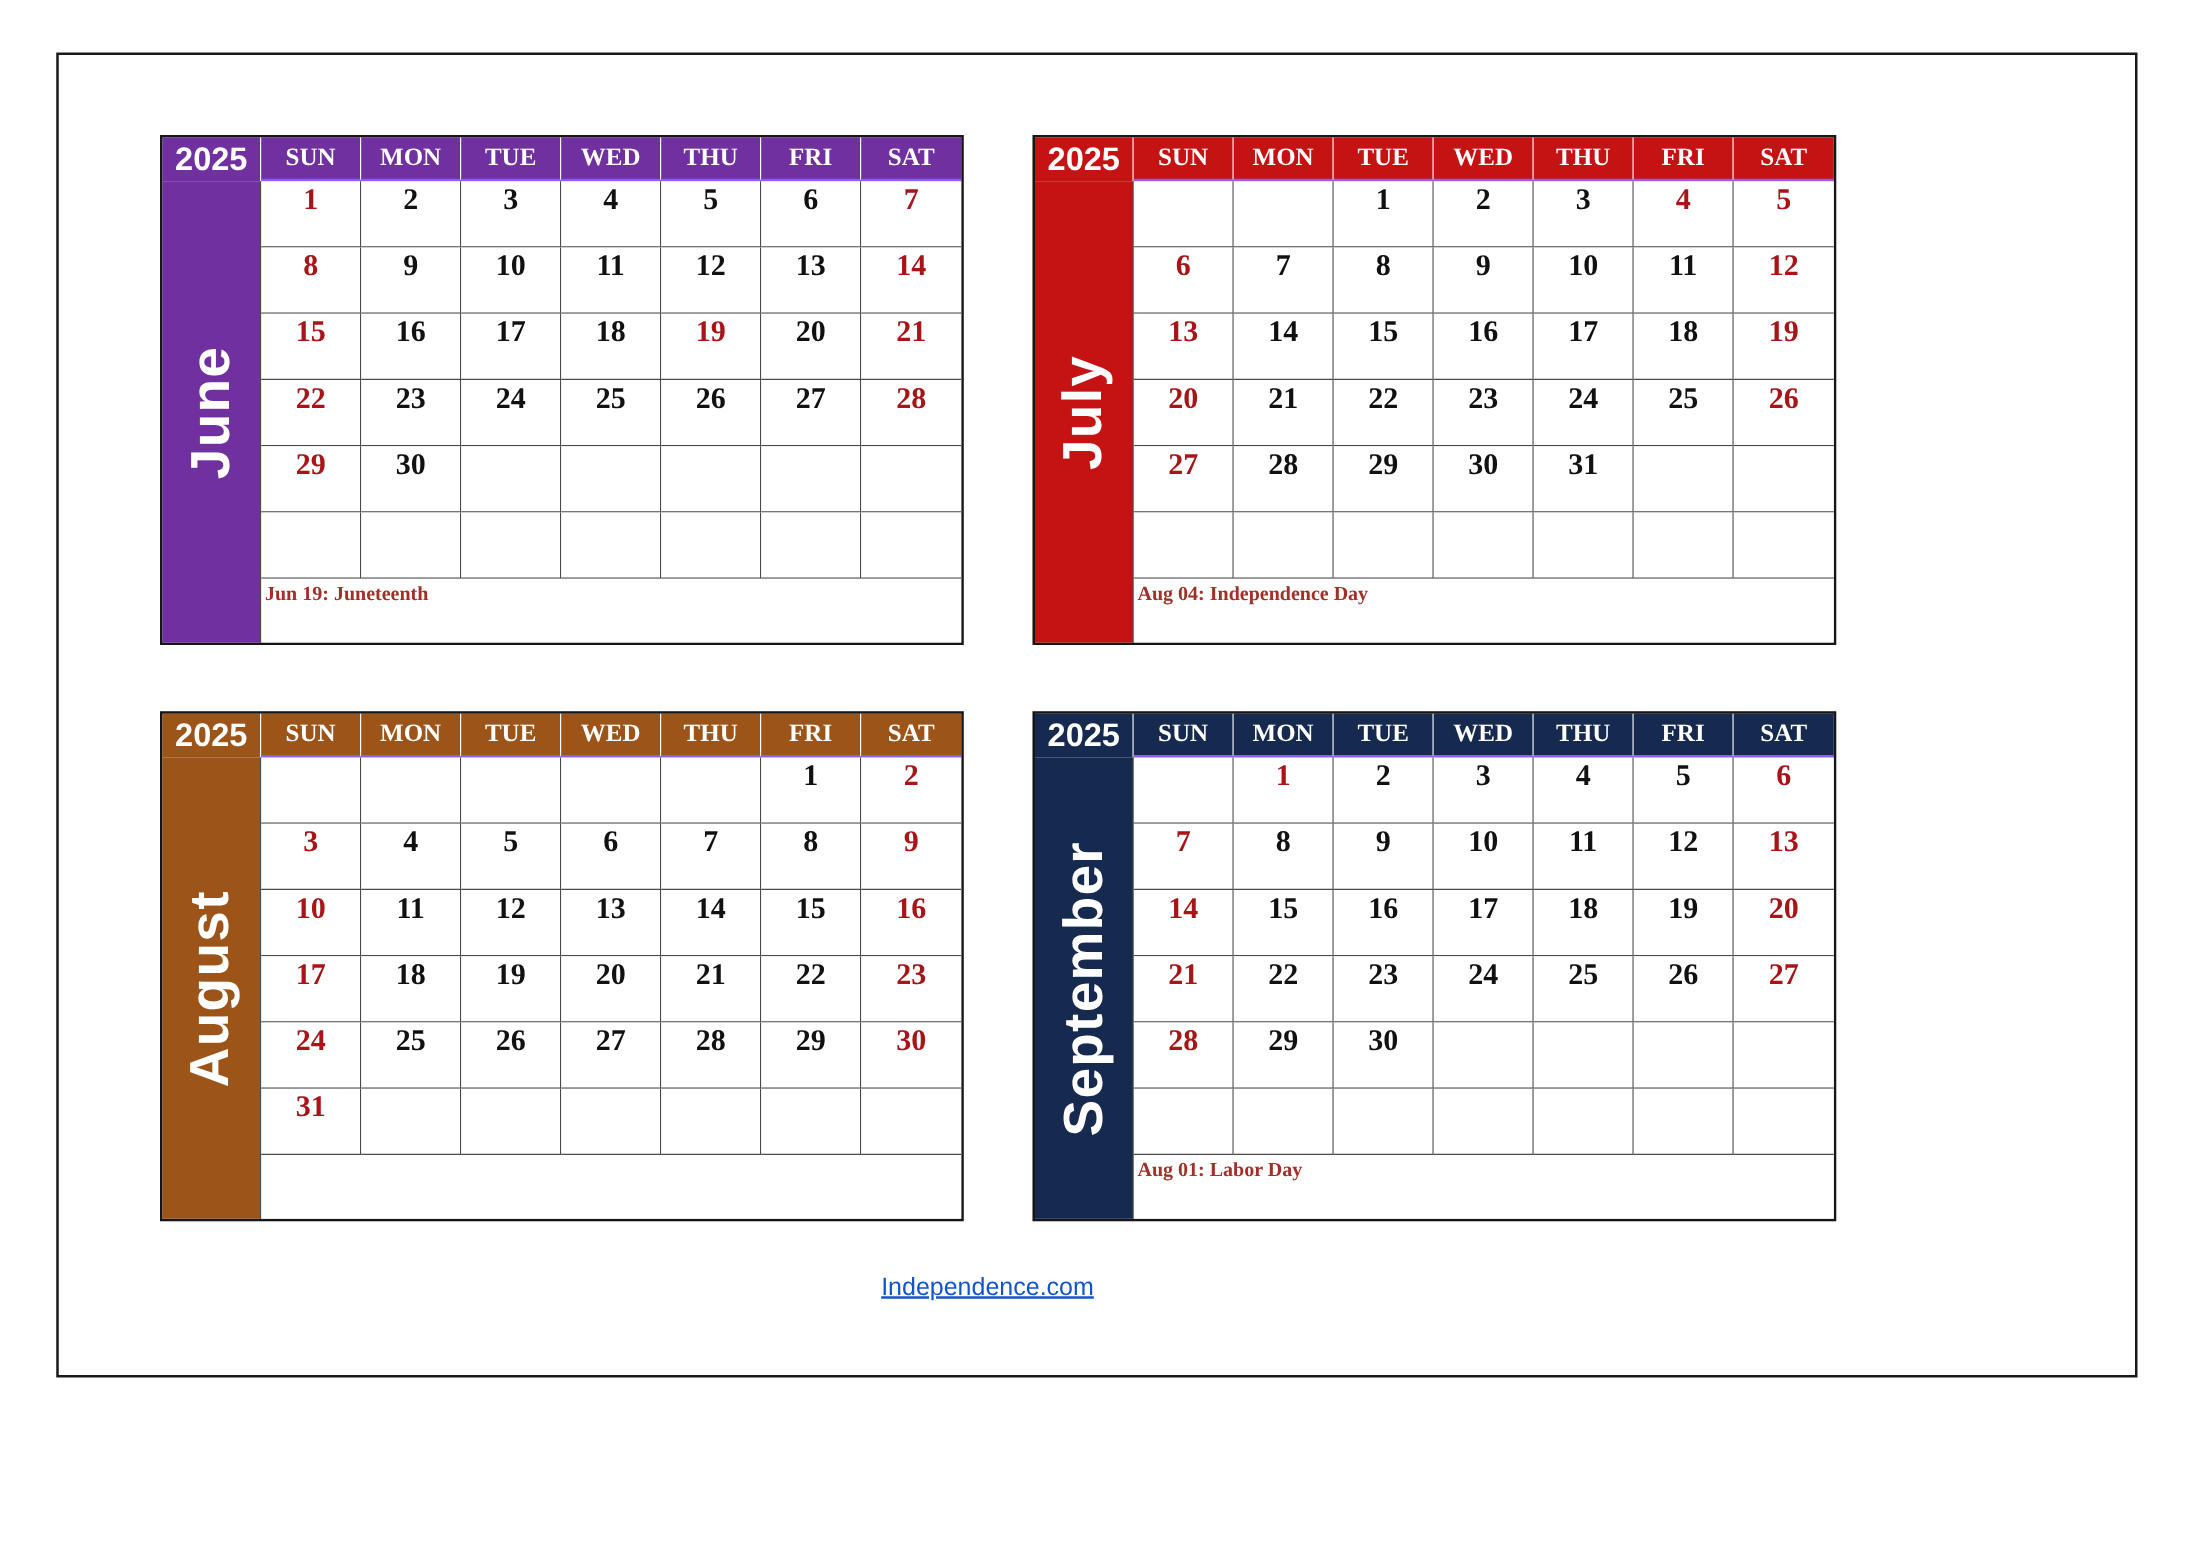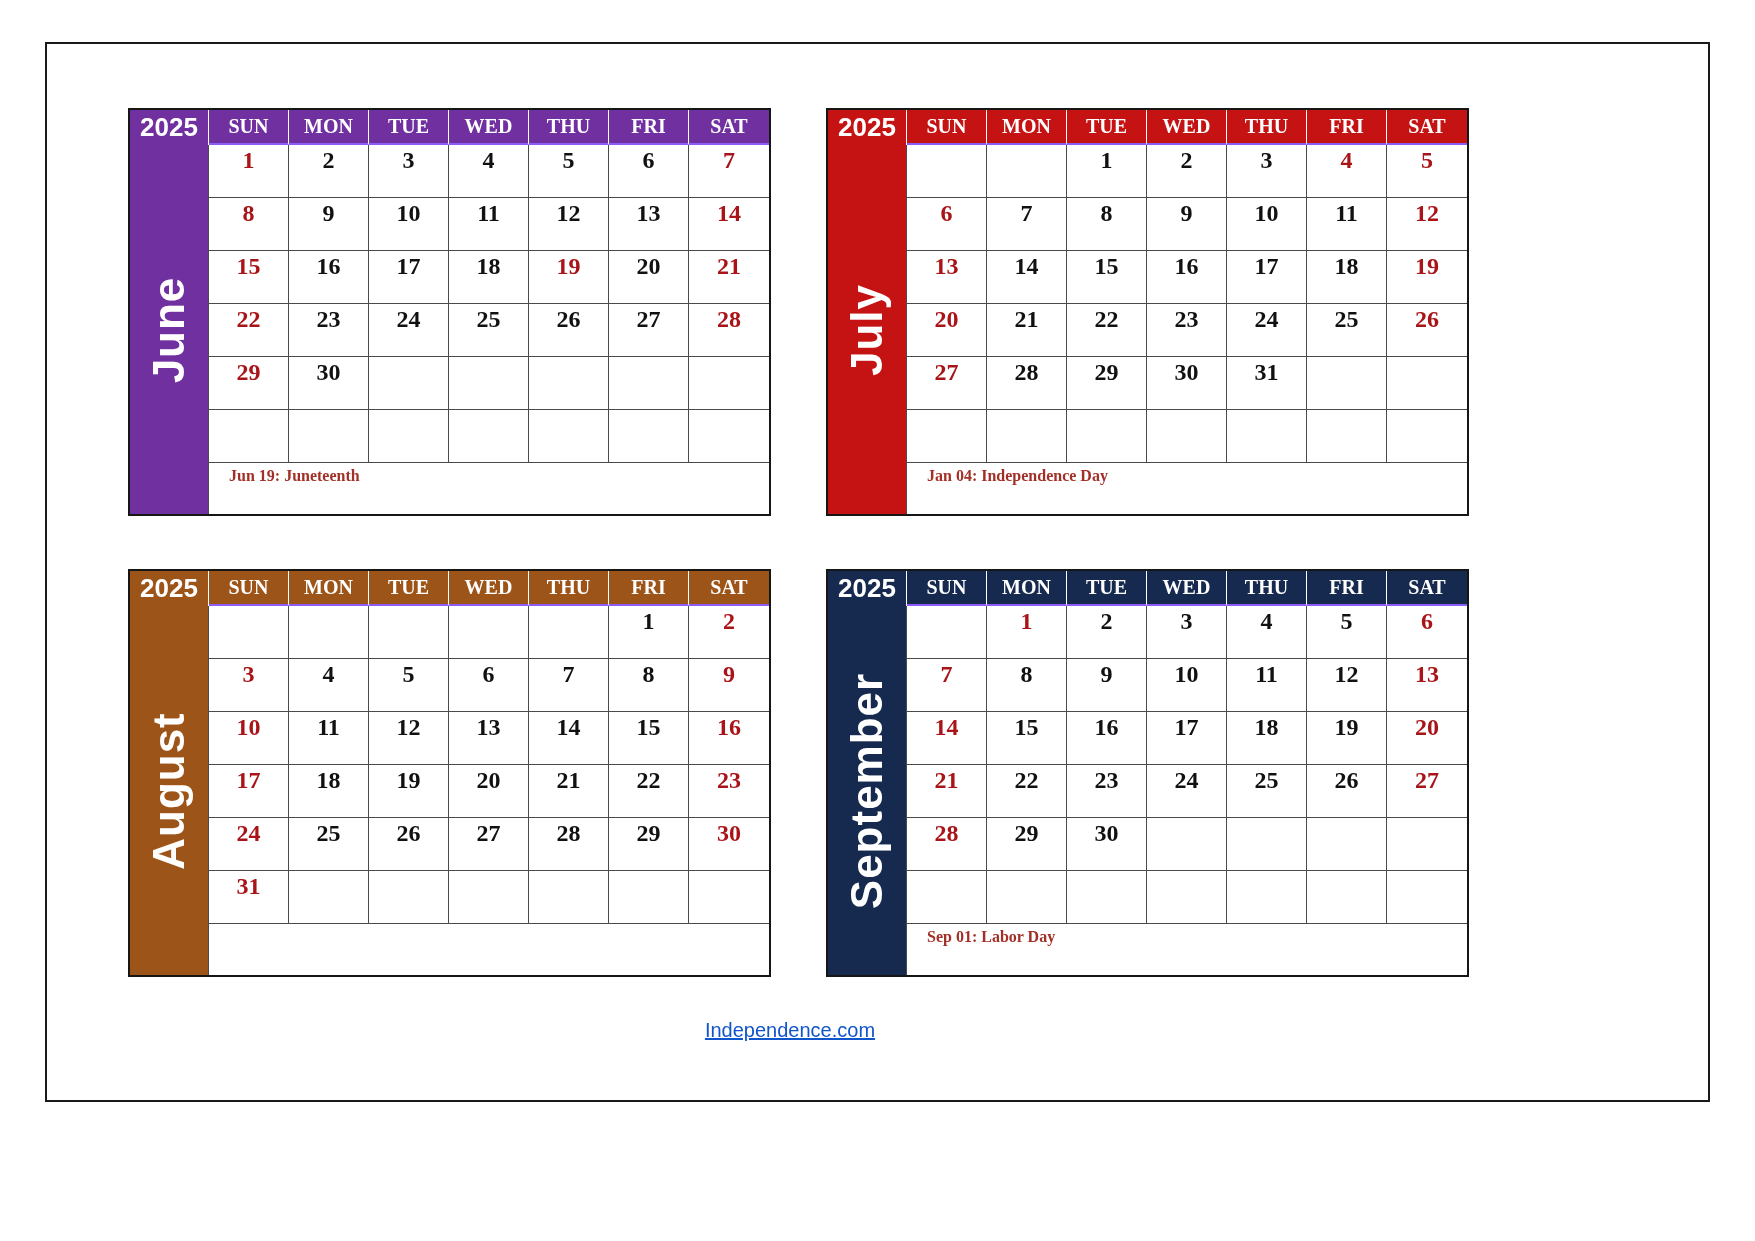--- a/index.html
+++ b/index.html
@@ -27,21 +27,21 @@
            border-right:1px solid #4a4a4a;display:flex;align-items:center;justify-content:center;overflow:hidden;}
   .month-label{transform:rotate(-90deg);white-space:nowrap;color:#fff;
                font-family:"Liberation Sans",sans-serif;font-weight:bold;font-size:44px;letter-spacing:1px;}
 
   .dcell{background:#fff;border-right:1px solid #4a4a4a;border-bottom:1px solid #4a4a4a;
          text-align:center;padding-top:2px;font-weight:bold;font-size:24px;color:#111;}
   .dcell.c7{border-right:none;}
   .dcell.red{color:#a81418;}
 
   .note-cell{grid-column:2 / span 7;grid-row:8;background:#fff;
-             padding:4px 20px;font-weight:bold;font-size:16px;color:#a33028;text-align:left;}
+             padding:4px 3px;font-weight:bold;font-size:16px;color:#a33028;text-align:left;}
 
   .footer{position:absolute;left:45px;top:1019px;width:1490px;text-align:center;}
   .footer a{font-family:"Liberation Sans",sans-serif;font-size:20px;color:#1155cc;
             text-decoration:underline;cursor:pointer;}
 </style>
 </head>
 <body>
 
 <div class="page-frame"></div>
 
@@ -148,21 +148,21 @@
     <div class="dcell">31</div>
     <div class="dcell"></div>
     <div class="dcell c7"></div>
     <div class="dcell"></div>
     <div class="dcell"></div>
     <div class="dcell"></div>
     <div class="dcell"></div>
     <div class="dcell"></div>
     <div class="dcell"></div>
     <div class="dcell c7"></div>
-    <div class="note-cell">Jan 04: Independence Day</div>
+    <div class="note-cell">Aug 04: Independence Day</div>
   </div>
 <div class="cal pos-bl" style="--accent: #9D5418;">
     <div class="year-cell">2025</div>
     <div class="dow">SUN</div>
     <div class="dow">MON</div>
     <div class="dow">TUE</div>
     <div class="dow">WED</div>
     <div class="dow">THU</div>
     <div class="dow">FRI</div>
     <div class="dow last">SAT</div>
@@ -260,18 +260,18 @@
     <div class="dcell"></div>
     <div class="dcell"></div>
     <div class="dcell c7"></div>
     <div class="dcell"></div>
     <div class="dcell"></div>
     <div class="dcell"></div>
     <div class="dcell"></div>
     <div class="dcell"></div>
     <div class="dcell"></div>
     <div class="dcell c7"></div>
-    <div class="note-cell">Sep 01: Labor Day</div>
+    <div class="note-cell">Aug 01: Labor Day</div>
   </div>
 
 <div class="footer">
   <a>Independence.com</a>
 </div>
 
 </body></html>

